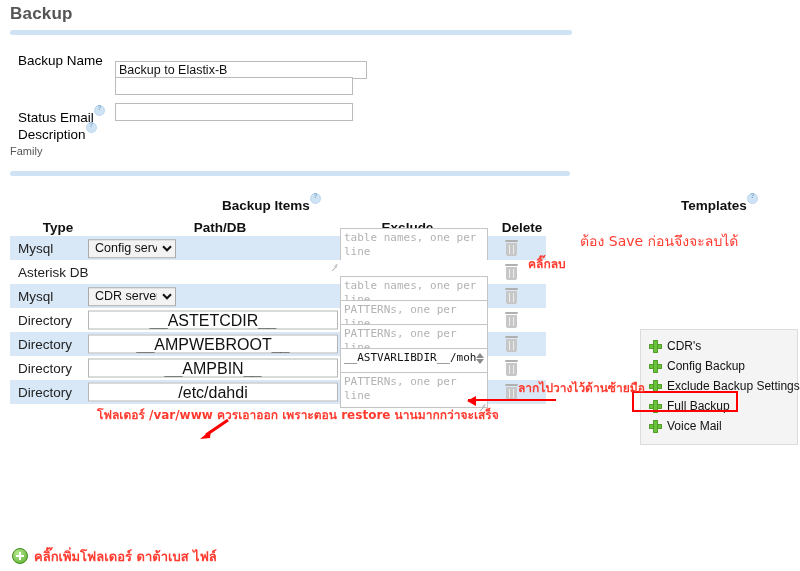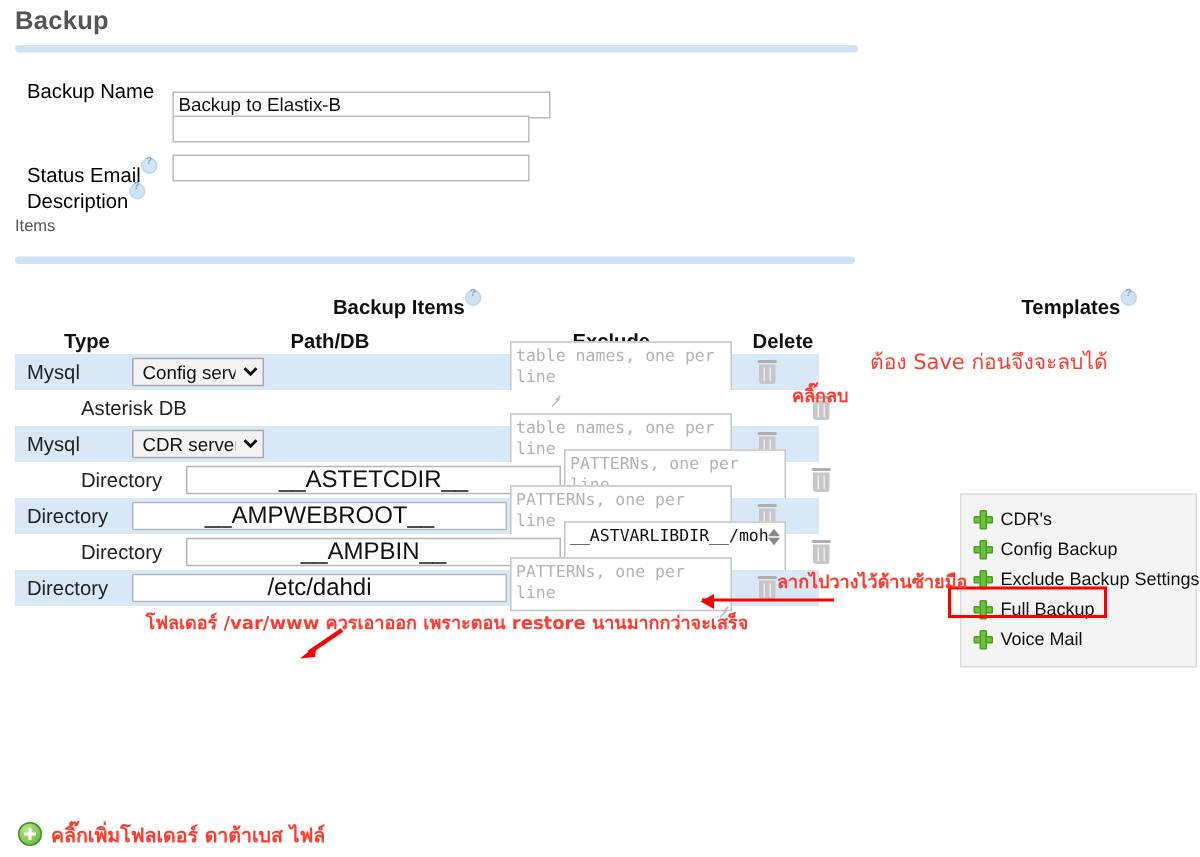--- a/index.html
+++ b/index.html
@@ -50,21 +50,21 @@
     position:absolute;font-size:13.5px;font-weight:bold;color:#111;
     text-align:center;
   }
 
   
   #items-table{position:absolute;left:10px;top:236px;width:536px;}
   .row{
     position:relative;height:24px;box-sizing:border-box;
   }
   .row.odd{background:#d9e8f6;}
-  .row.even{background:#ffffff;margin-left:36px;}
+  .row.even{background:#ffffff;}
   .cell-type{
     position:absolute;left:8px;top:50%;transform:translateY(-50%);
     font-size:13.5px;color:#222;white-space:nowrap;
   }
   .cell-path{position:absolute;left:78px;top:50%;transform:translateY(-50%);}
   select.path-select{
     font-family:"Liberation Sans",sans-serif;font-size:12.5px;
     border:1px solid #aaa;background:#f3f3f3;color:#111;
     height:19px;padding:0 2px;
   }
@@ -184,21 +184,21 @@
 
 <div id="form-area">
     <div class="form-label" style="left: 18px; top: 53px;"><span>Backup Name</span></div>
     <input class="field-input" value="Backup to Elastix-B" style="left: 115px; top: 61px; width: 252px;">
     <div class="form-label" style="left: 18px; top: 79px; margin-top: 43px;"><span>Description</span><span class="help"></span></div>
     <input class="field-input" value="" style="left: 115px; top: 77px; width: 238px;">
     <div class="form-label" style="left: 18px; top: 105px;"><span>Status Email</span><span class="help"></span></div>
     <input class="field-input" value="" style="left: 115px; top: 103px; width: 238px;">
   </div>
 
-<div class="items-label">Items</div>
+<div class="items-label">Family</div>
 <div class="rule" id="rule-items"></div>
 
 <div class="col-title" style="left:222px;top:193px;text-align:right;">
   <span>Backup Items</span><span class="help"></span>
 </div>
 <div class="col-title" style="left:681px;top:193px;">
   <span>Templates</span><span class="help"></span>
 </div>
 
 <div id="table-headers">

